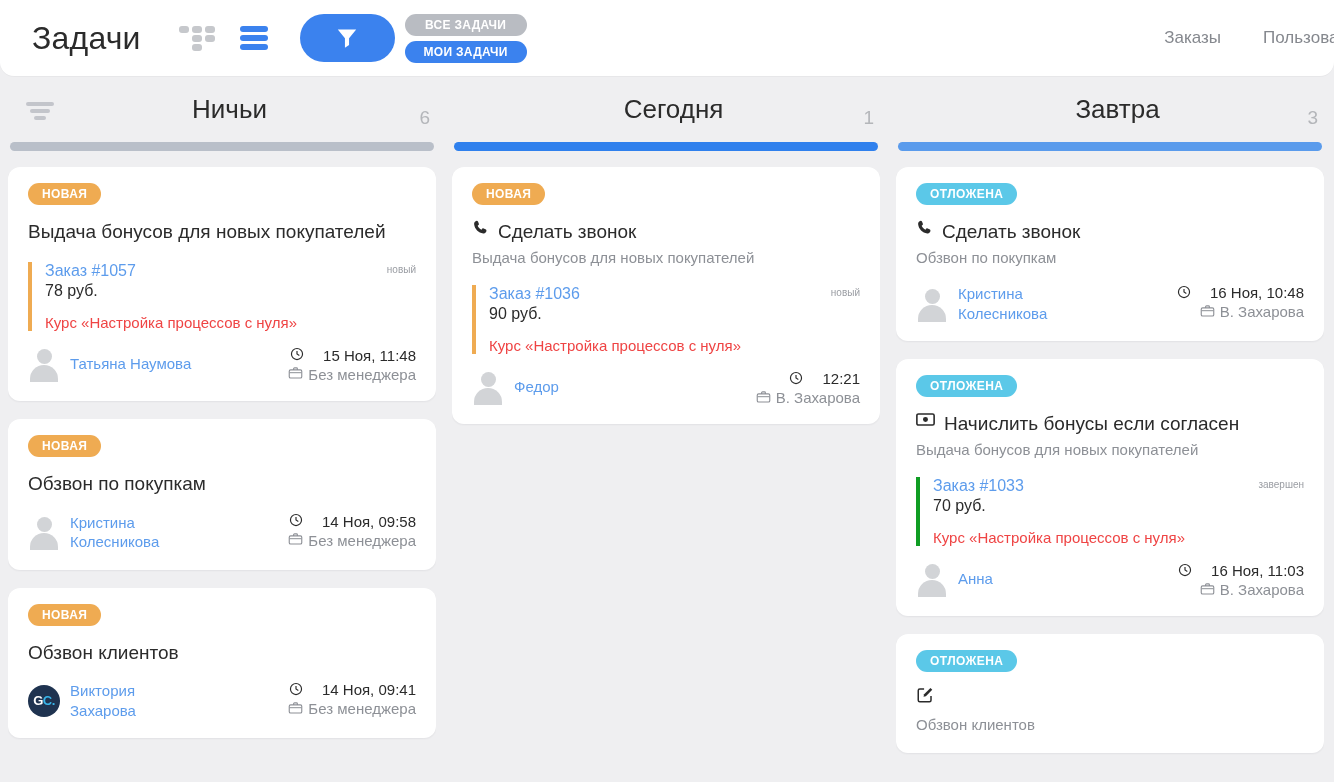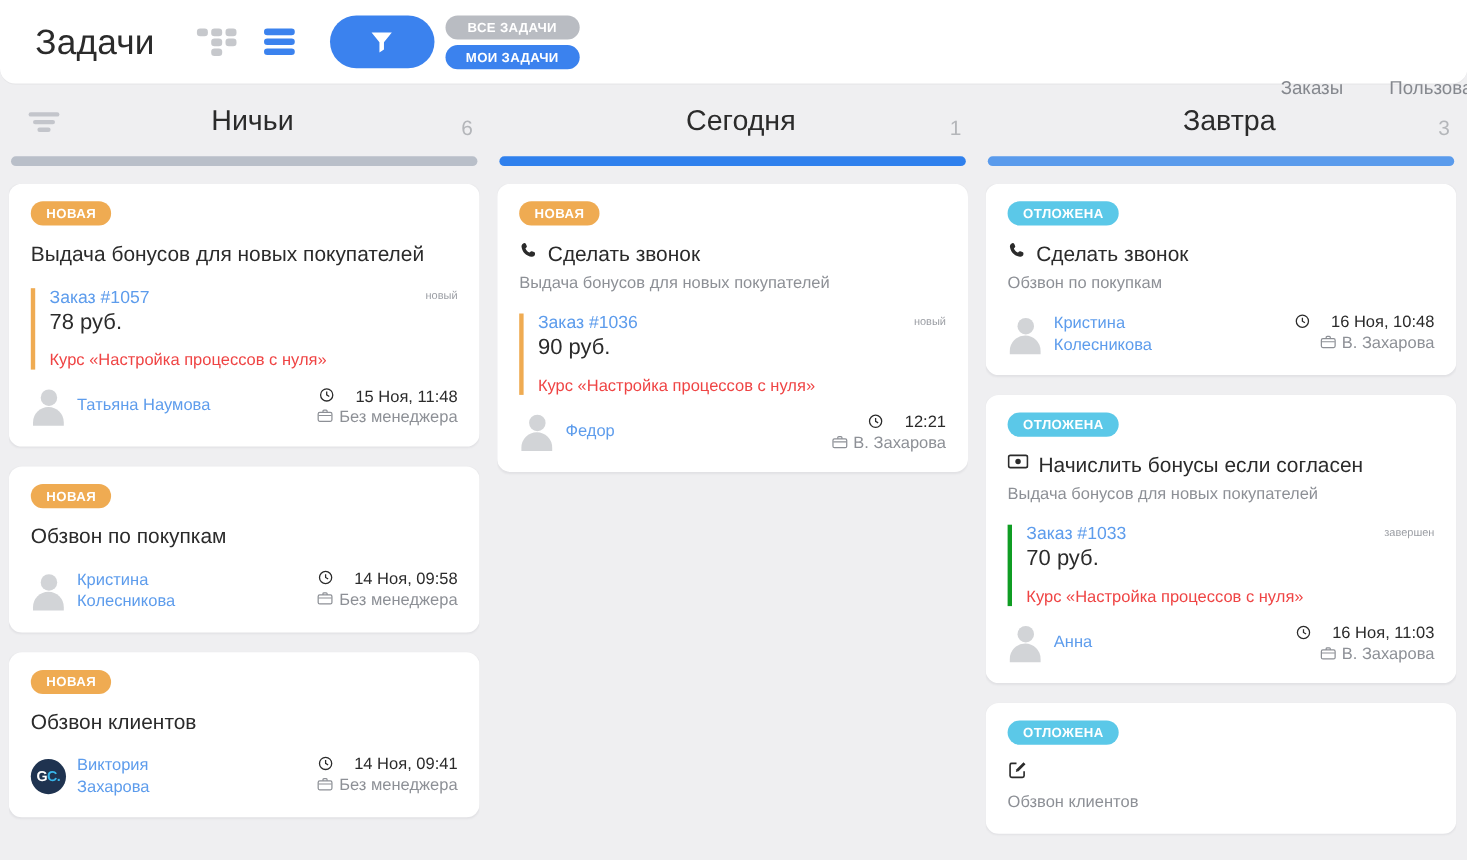--- a/index.html
+++ b/index.html
@@ -83,22 +83,22 @@
     color: #ffffff;
     white-space: nowrap;
     cursor: pointer;
     min-width: 122px;
   }
   .pill.inactive { background: #b9bcc2; }
   .pill.active   { background: #3b82ee; }
 
   .topnav {
     position: absolute;
-    right: 0; top: 14px; height: 76px;
-    display: flex; align-items: flex-end; gap: 42px;
+    right: 0; top: 0; height: 76px;
+    display: flex; align-items: center; gap: 42px;
     padding-right: 0;
   }
   .topnav a {
     font-size: 17px; color: #85888e; text-decoration: none;
     white-space: nowrap;
   }
   .topnav a:last-child { margin-right: -40px; }
 
   
   .board {
@@ -201,21 +201,21 @@
   }
   .order-block.completed { border-left-color: #0f9d23; }
   .order-row {
     display: flex; align-items: flex-start; justify-content: space-between;
   }
   .order-link {
     font-size: 16px; color: #5d9cec; text-decoration: none;
     cursor: pointer;
   }
   .order-status { font-size: 10px; color: #9a9da3; white-space: nowrap; padding-top: 2px;}
-  .order-sum { font-size: 20px; color: #2b2b2b; margin-top: 2px; }
+  .order-sum { font-size: 16px; color: #2b2b2b; margin-top: 2px; }
   .order-course { font-size: 15px; color: #ef4444; margin-top: 14px; }
 
   .card-foot {
     margin-top: 16px;
     display: flex;
     align-items: flex-start;
     justify-content: space-between;
   }
   .person { display: flex; align-items: center; gap: 10px; }
   .avatar-ph { width: 32px; height: 34px; position: relative; flex: 0 0 32px; }

